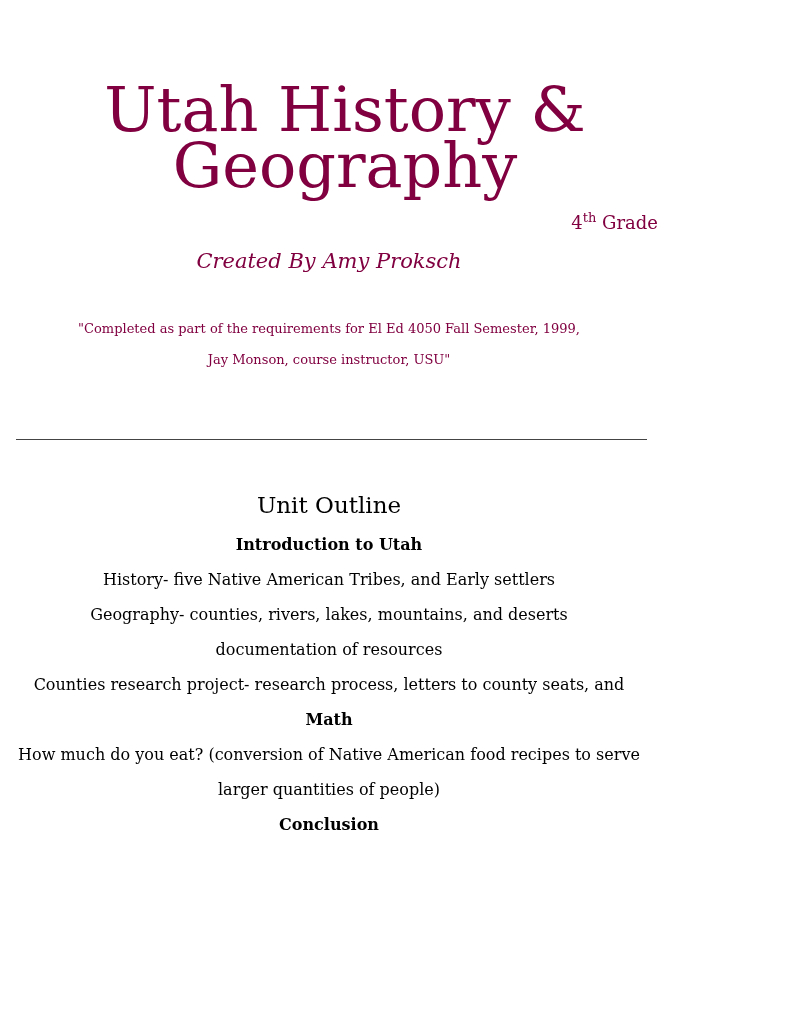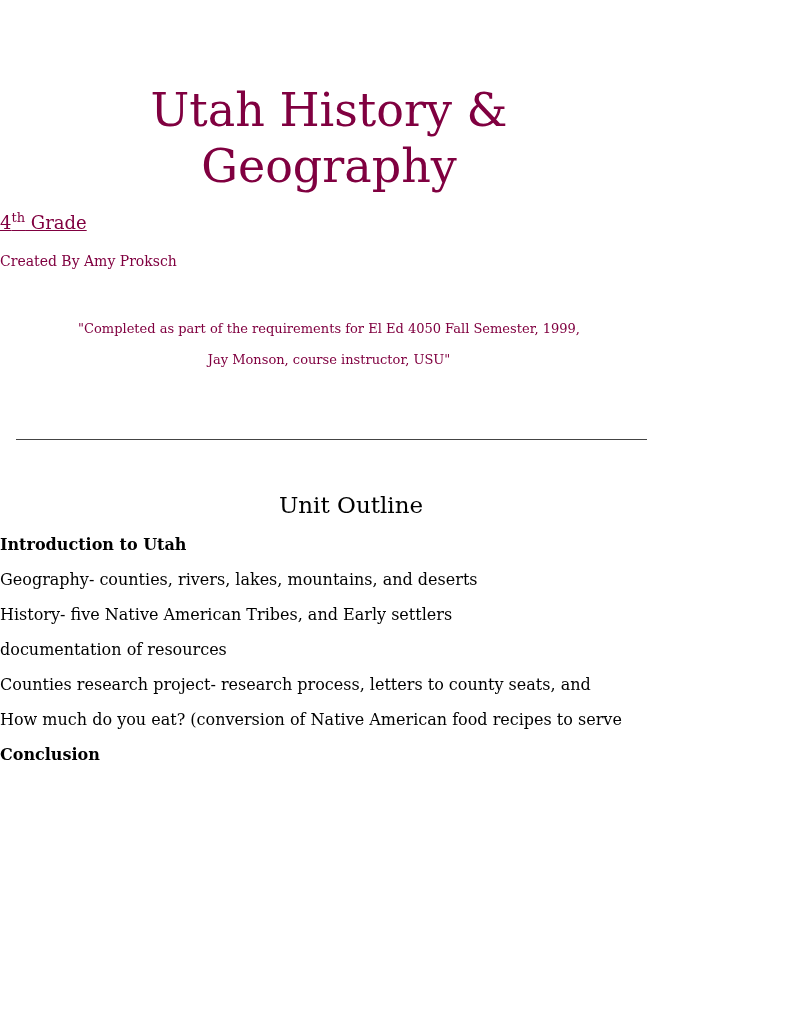--- a/index.html
+++ b/index.html
@@ -20,48 +20,50 @@
       top: 0;
       width: 658px;
     }
     .maroon { color: #800040; }
     .title {
       position: absolute;
       left: 0;
       width: 658px;
       top: 82px;
       text-align: center;
-      font-size: 46px;
+      font-size: 62px;
       line-height: 56px;
       margin: 0;
       font-weight: normal;
+      padding-left: 16px;
     }
     .grade {
       position: absolute;
       left: 0;
       width: 658px;
       top: 210px;
-      text-align: left;
+      text-align: right;
       font-size: 18px;
       line-height: 26px;
-      text-decoration: underline;
     }
     .grade sup {
       font-size: 13px;
       vertical-align: 0;
       position: relative;
       top: -7px;
     }
     .creator {
       position: absolute;
       left: 0;
       width: 658px;
       top: 248px;
-      font-size: 14px;
+      text-align: center;
+      font-size: 21px;
       line-height: 26px;
+      font-style: italic;
     }
     .credit {
       position: absolute;
       left: 0;
       width: 658px;
       text-align: center;
       font-size: 13px;
       line-height: 18px;
     }
     .credit1 { top: 320px; }
@@ -78,27 +80,27 @@
       position: absolute;
       left: 0;
       width: 658px;
       top: 490px;
       text-align: center;
       font-size: 23px;
       line-height: 30px;
       color: #000000;
       font-weight: normal;
       margin: 0;
-      padding-left: 22px;
     }
     .outline {
       position: absolute;
       left: 0;
       top: 527px;
       width: 658px;
+      text-align: center;
       color: #000000;
     }
     .outline .line {
       font-size: 16px;
       line-height: 35px;
       height: 35px;
       white-space: nowrap;
     }
     .outline .section {
       font-weight: bold;
@@ -123,24 +125,26 @@
   <div class="credit credit1 maroon">"Completed as part of the requirements for El Ed 4050 Fall Semester, 1999,</div>
   <div class="credit credit2 maroon">Jay Monson, course instructor, USU"</div>
 
   <div class="rule"></div>
 
   <h2 class="outline-heading">Unit Outline</h2>
 
   <div class="outline">
     <div class="line section">Introduction to Utah</div>
 
+    <div class="line">History- five Native American Tribes, and Early settlers</div>
     <div class="line">Geography- counties, rivers, lakes, mountains, and deserts</div>
-    <div class="line">History- five Native American Tribes, and Early settlers</div>
 
     <div class="line">documentation of resources</div>
     <div class="line">Counties research project- research process, letters to county seats, and</div>
 
+    <div class="line section">Math</div>
     <div class="line">How much do you eat? (conversion of Native American food recipes to serve</div>
+    <div class="line">larger quantities of people)</div>
 
     <div class="line section">Conclusion</div>
   </div>
 
 </div>
 
 </body></html>

